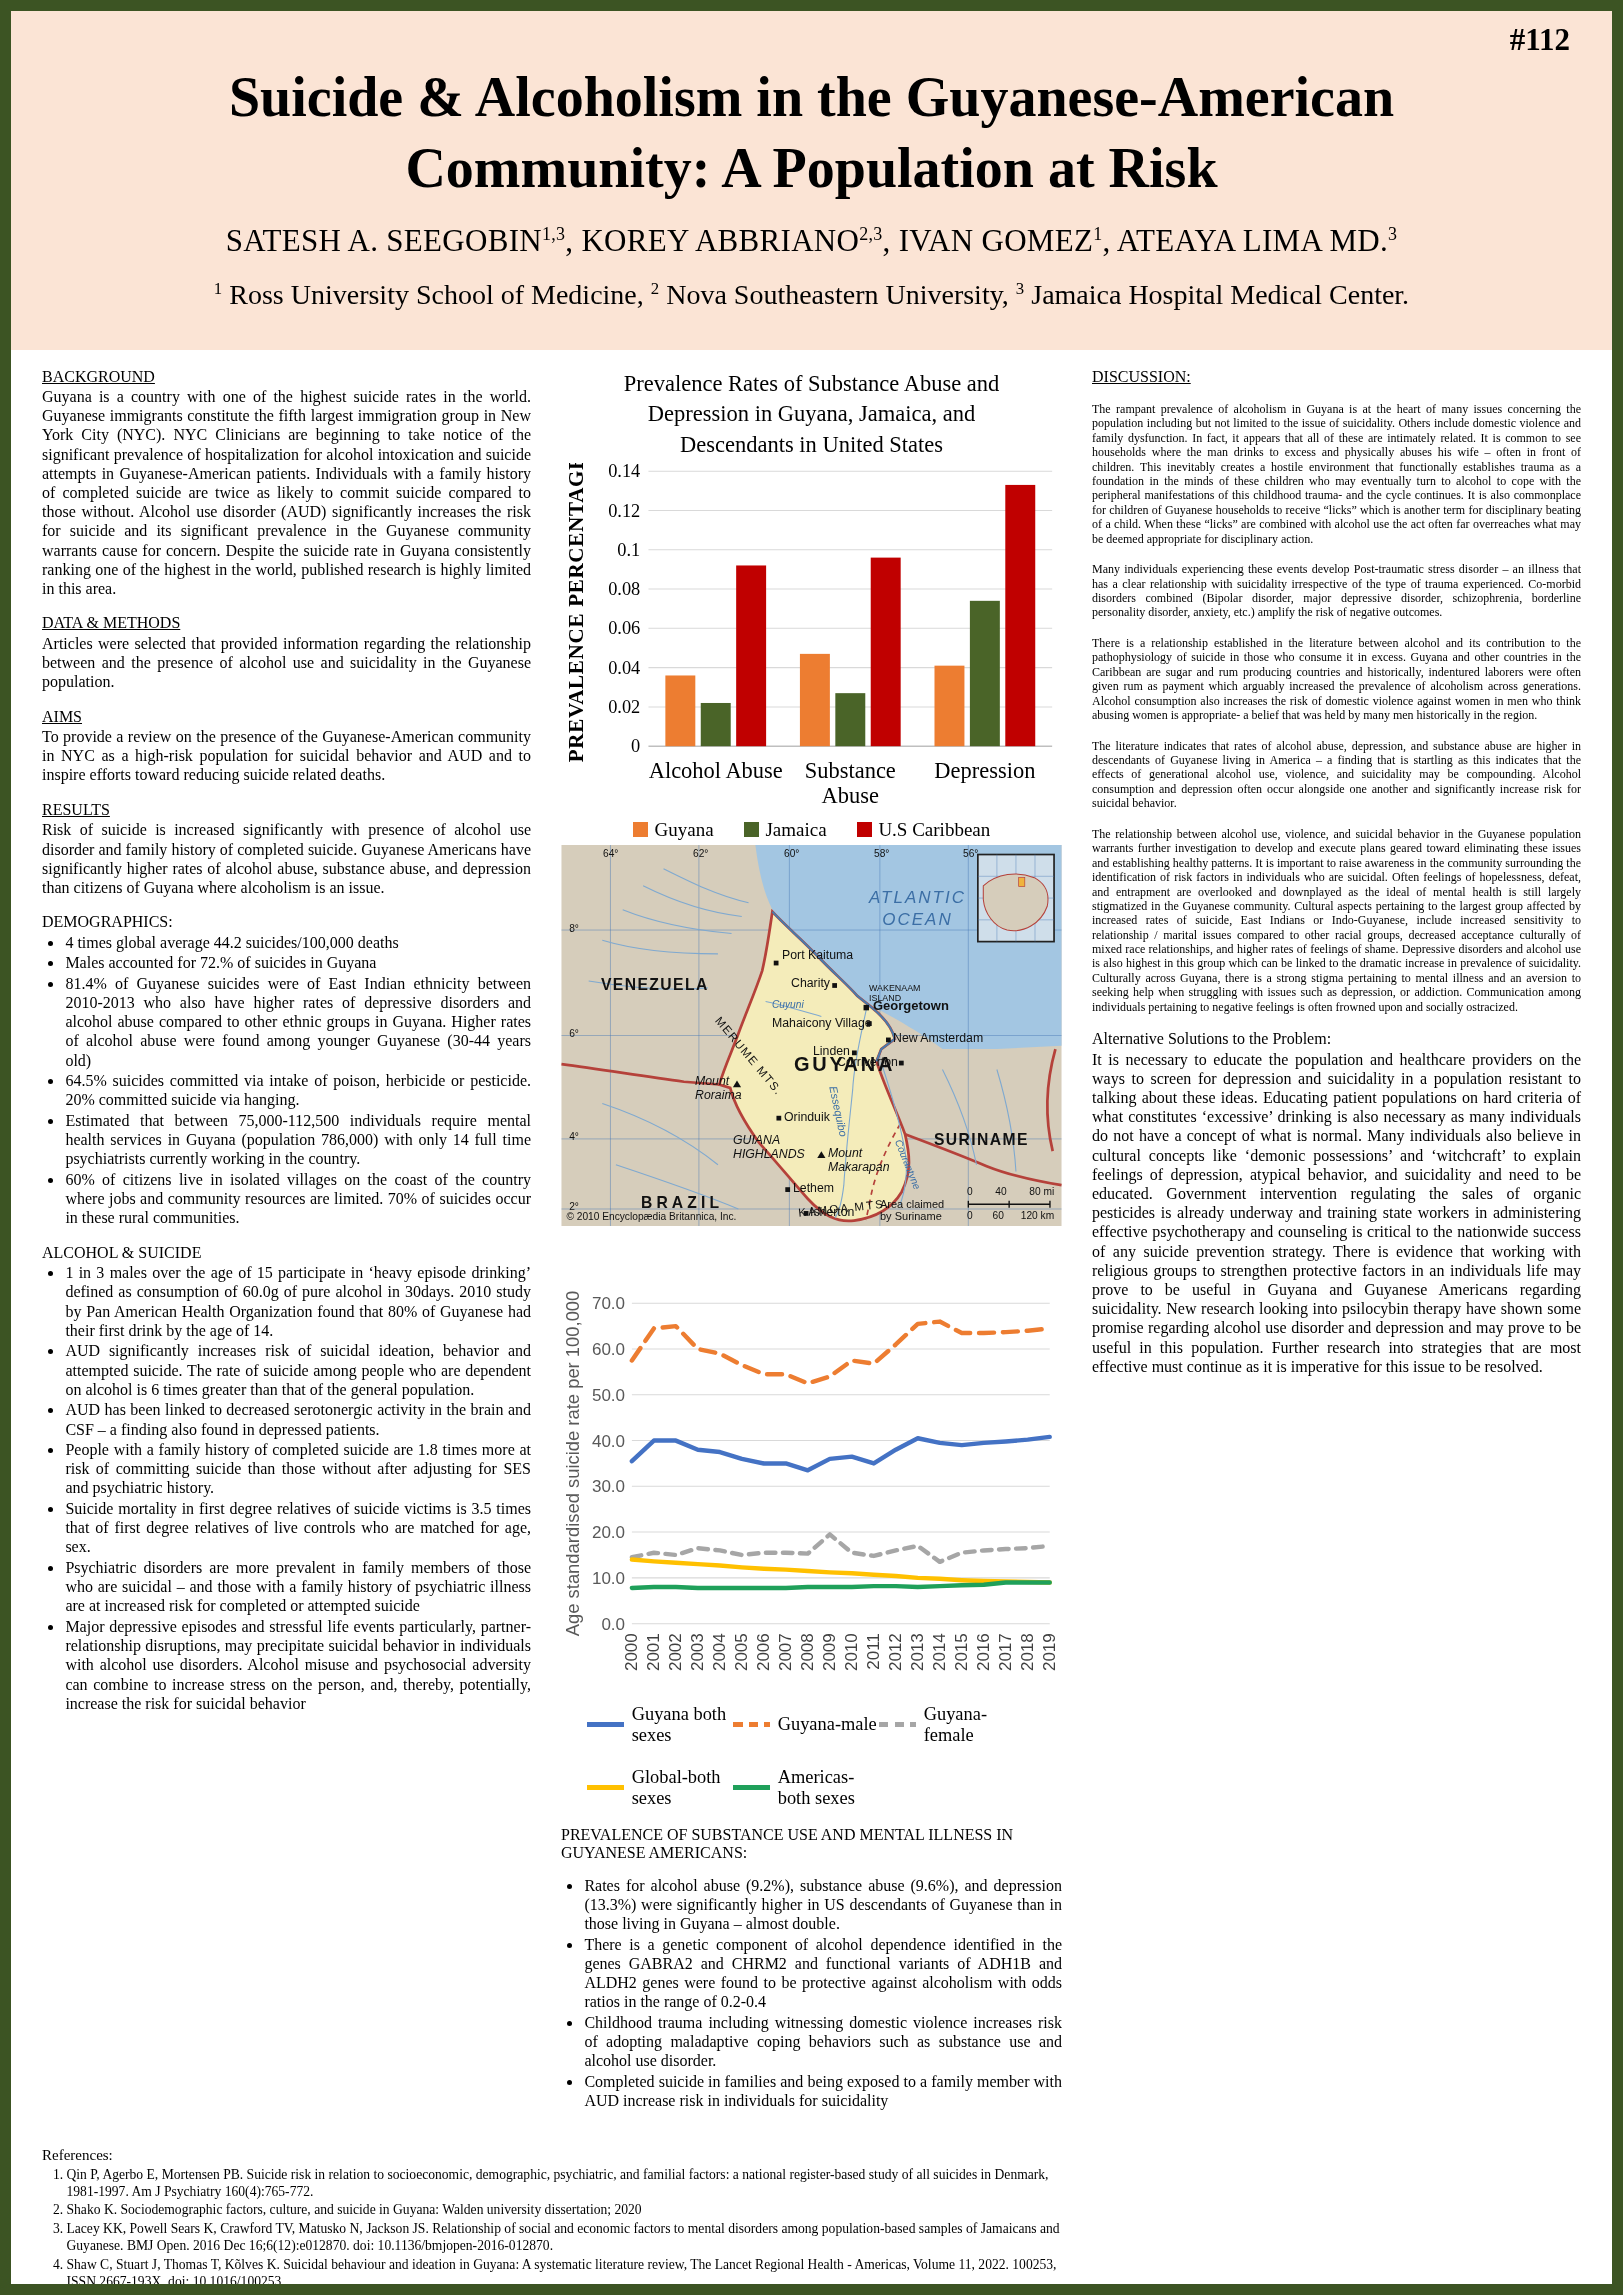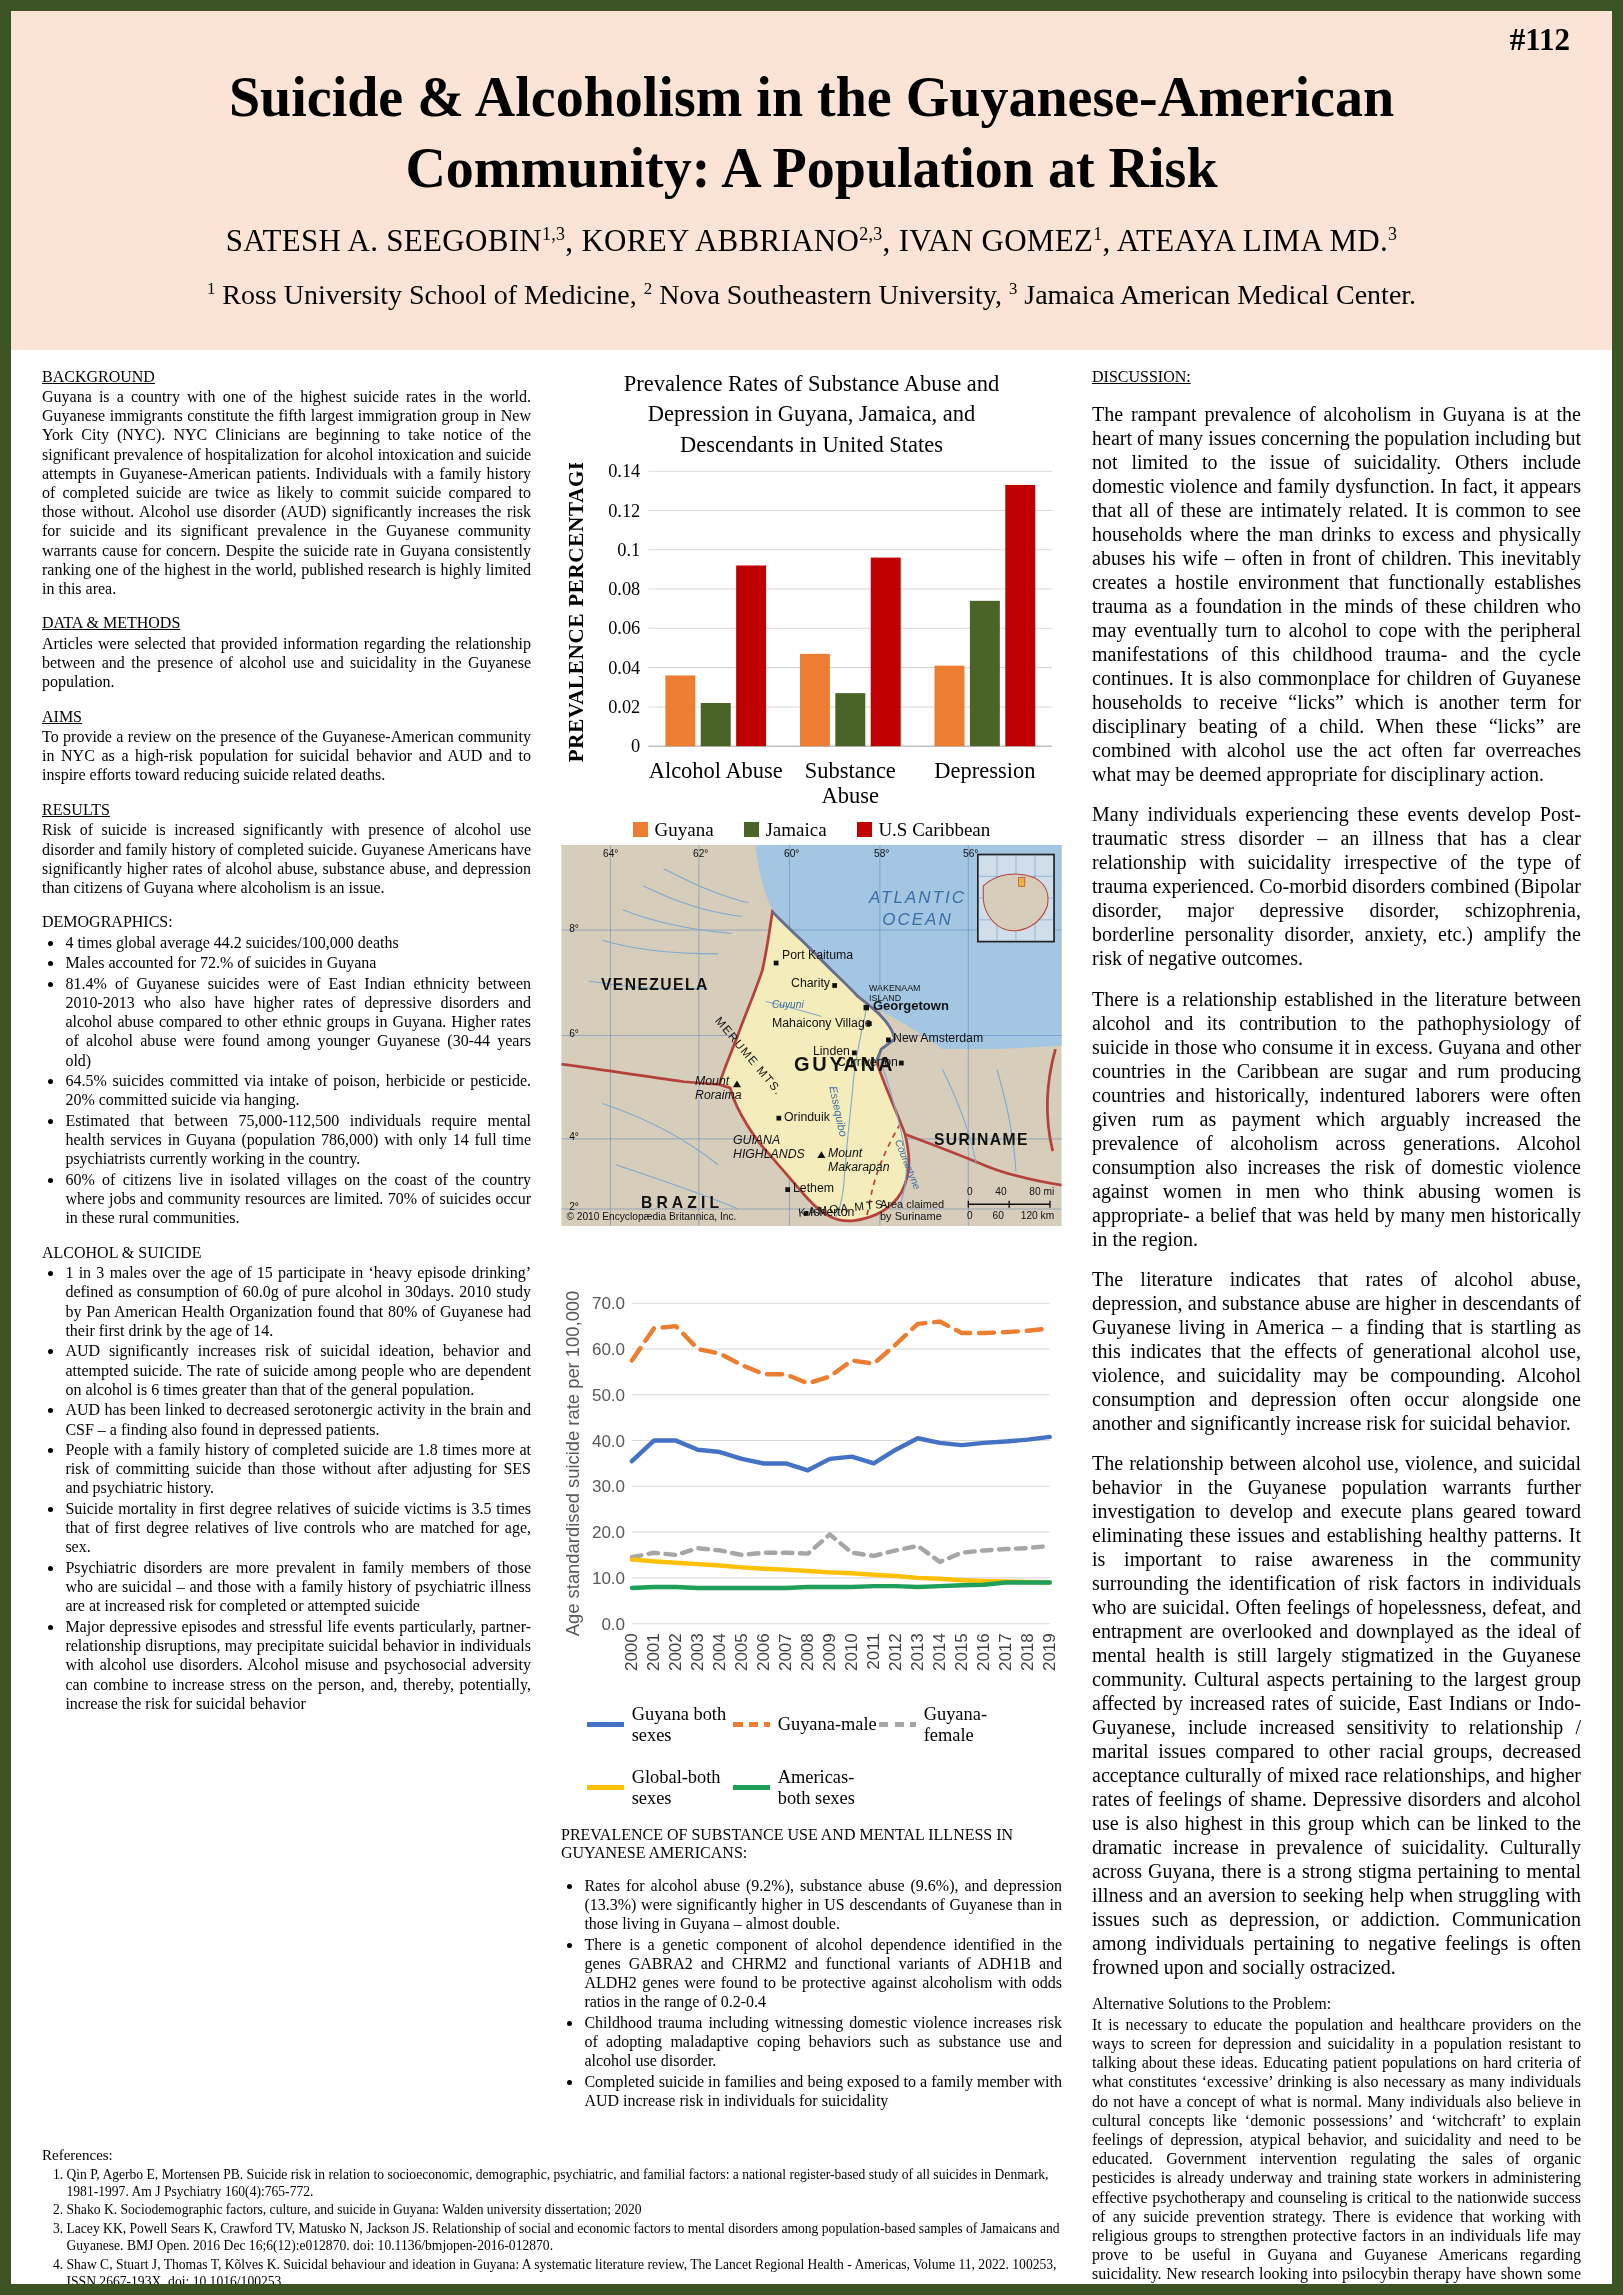--- a/index.html
+++ b/index.html
@@ -16,21 +16,21 @@
   
   .body{flex:1 1 auto;padding:17.7px 31px 9.5px;display:grid;grid-template-columns:1fr 1fr 1fr;column-gap:30px;
         grid-template-areas:"left mid right" "refs refs right";align-content:start;}
   .col-left{grid-area:left;} .col-mid{grid-area:mid;} .col-right{grid-area:right;} .refs{grid-area:refs;margin-top:20.4px;}
   .sec{margin-bottom:16.3px;}
   .sec-h{font-size:16px;font-weight:normal;margin:0 0 1.4px;}
   .sec-h.u{text-decoration:underline;}
   .sec p{font-size:16px;line-height:1.2;text-align:justify;margin:0;}
   ul.bullets{margin:1.4px 0 0;padding-left:22px;}
   ul.bullets li{font-size:16px;line-height:1.2;text-align:justify;padding-left:1.4px;margin:0 0 1.4px;}
-  .para-list p{font-size:20px;line-height:1.2;text-align:justify;margin:0 0 16.3px;}
+  .para-list p{font-size:12px;line-height:1.2;text-align:justify;margin:0 0 16.3px;}
   
   .chart-title{font-size:22.5px;text-align:center;line-height:1.35;margin:1.4px auto 2.7px;max-width:429px;}
   .legend-row{display:flex;justify-content:center;gap:30px;font-size:19px;margin:0 0 4.1px;}
   .legend-item{display:flex;align-items:center;gap:6.8px;}
   .swatch{width:15px;height:15px;display:inline-block;}
   .line-legend{display:flex;flex-wrap:wrap;width:450px;margin:1.4px auto 0;row-gap:21px;}
   .line-legend .legend-item{width:146px;gap:8.2px;font-size:18.4px;}
   .lswatch{width:37px;height:5.4px;display:inline-block;flex:0 0 auto;}
   
   .map-wrap{position:relative;width:501px;height:430px;margin:4.1px 0 16.3px;font-family:"Liberation Sans",sans-serif;}
@@ -58,21 +58,21 @@
     <div class="title">Suicide &amp; Alcoholism in the Guyanese-American Community: A Population at Risk</div>
     <div class="authors">
       <span><span>SATESH A. SEEGOBIN</span><sup>1,3</sup><span>, </span></span>
       <span><span>KOREY ABBRIANO</span><sup>2,3</sup><span>, </span></span>
       <span><span>IVAN GOMEZ</span><sup>1</sup><span>, </span></span>
       <span><span>ATEAYA LIMA MD.</span><sup>3</sup></span>
     </div>
     <div class="affils">
       <span><sup>1</sup><span> Ross University School of Medicine, </span></span>
       <span><sup>2</sup><span> Nova Southeastern University, </span></span>
-      <span><sup>3</sup><span> Jamaica American Medical Center.</span></span>
+      <span><sup>3</sup><span> Jamaica Hospital Medical Center.</span></span>
     </div>
   </div>
 
   <div class="body">
 
     <div class="col-left">
       <div class="sec">
         <h3 class="sec-h u">BACKGROUND</h3>
         <p>Guyana is a country with one of the highest suicide rates in the world. Guyanese immigrants constitute the fifth largest immigration group in New York City (NYC).  NYC Clinicians are beginning to take notice of the significant prevalence of hospitalization for alcohol intoxication and suicide attempts in Guyanese-American patients. Individuals with a family history of completed suicide are twice as likely to commit suicide compared to those without. Alcohol use disorder (AUD) significantly increases the risk for suicide and its significant prevalence in the Guyanese community warrants cause for concern. Despite the suicide rate in Guyana consistently ranking one of the highest in the world, published research is highly limited in this area.</p>
       </div>

